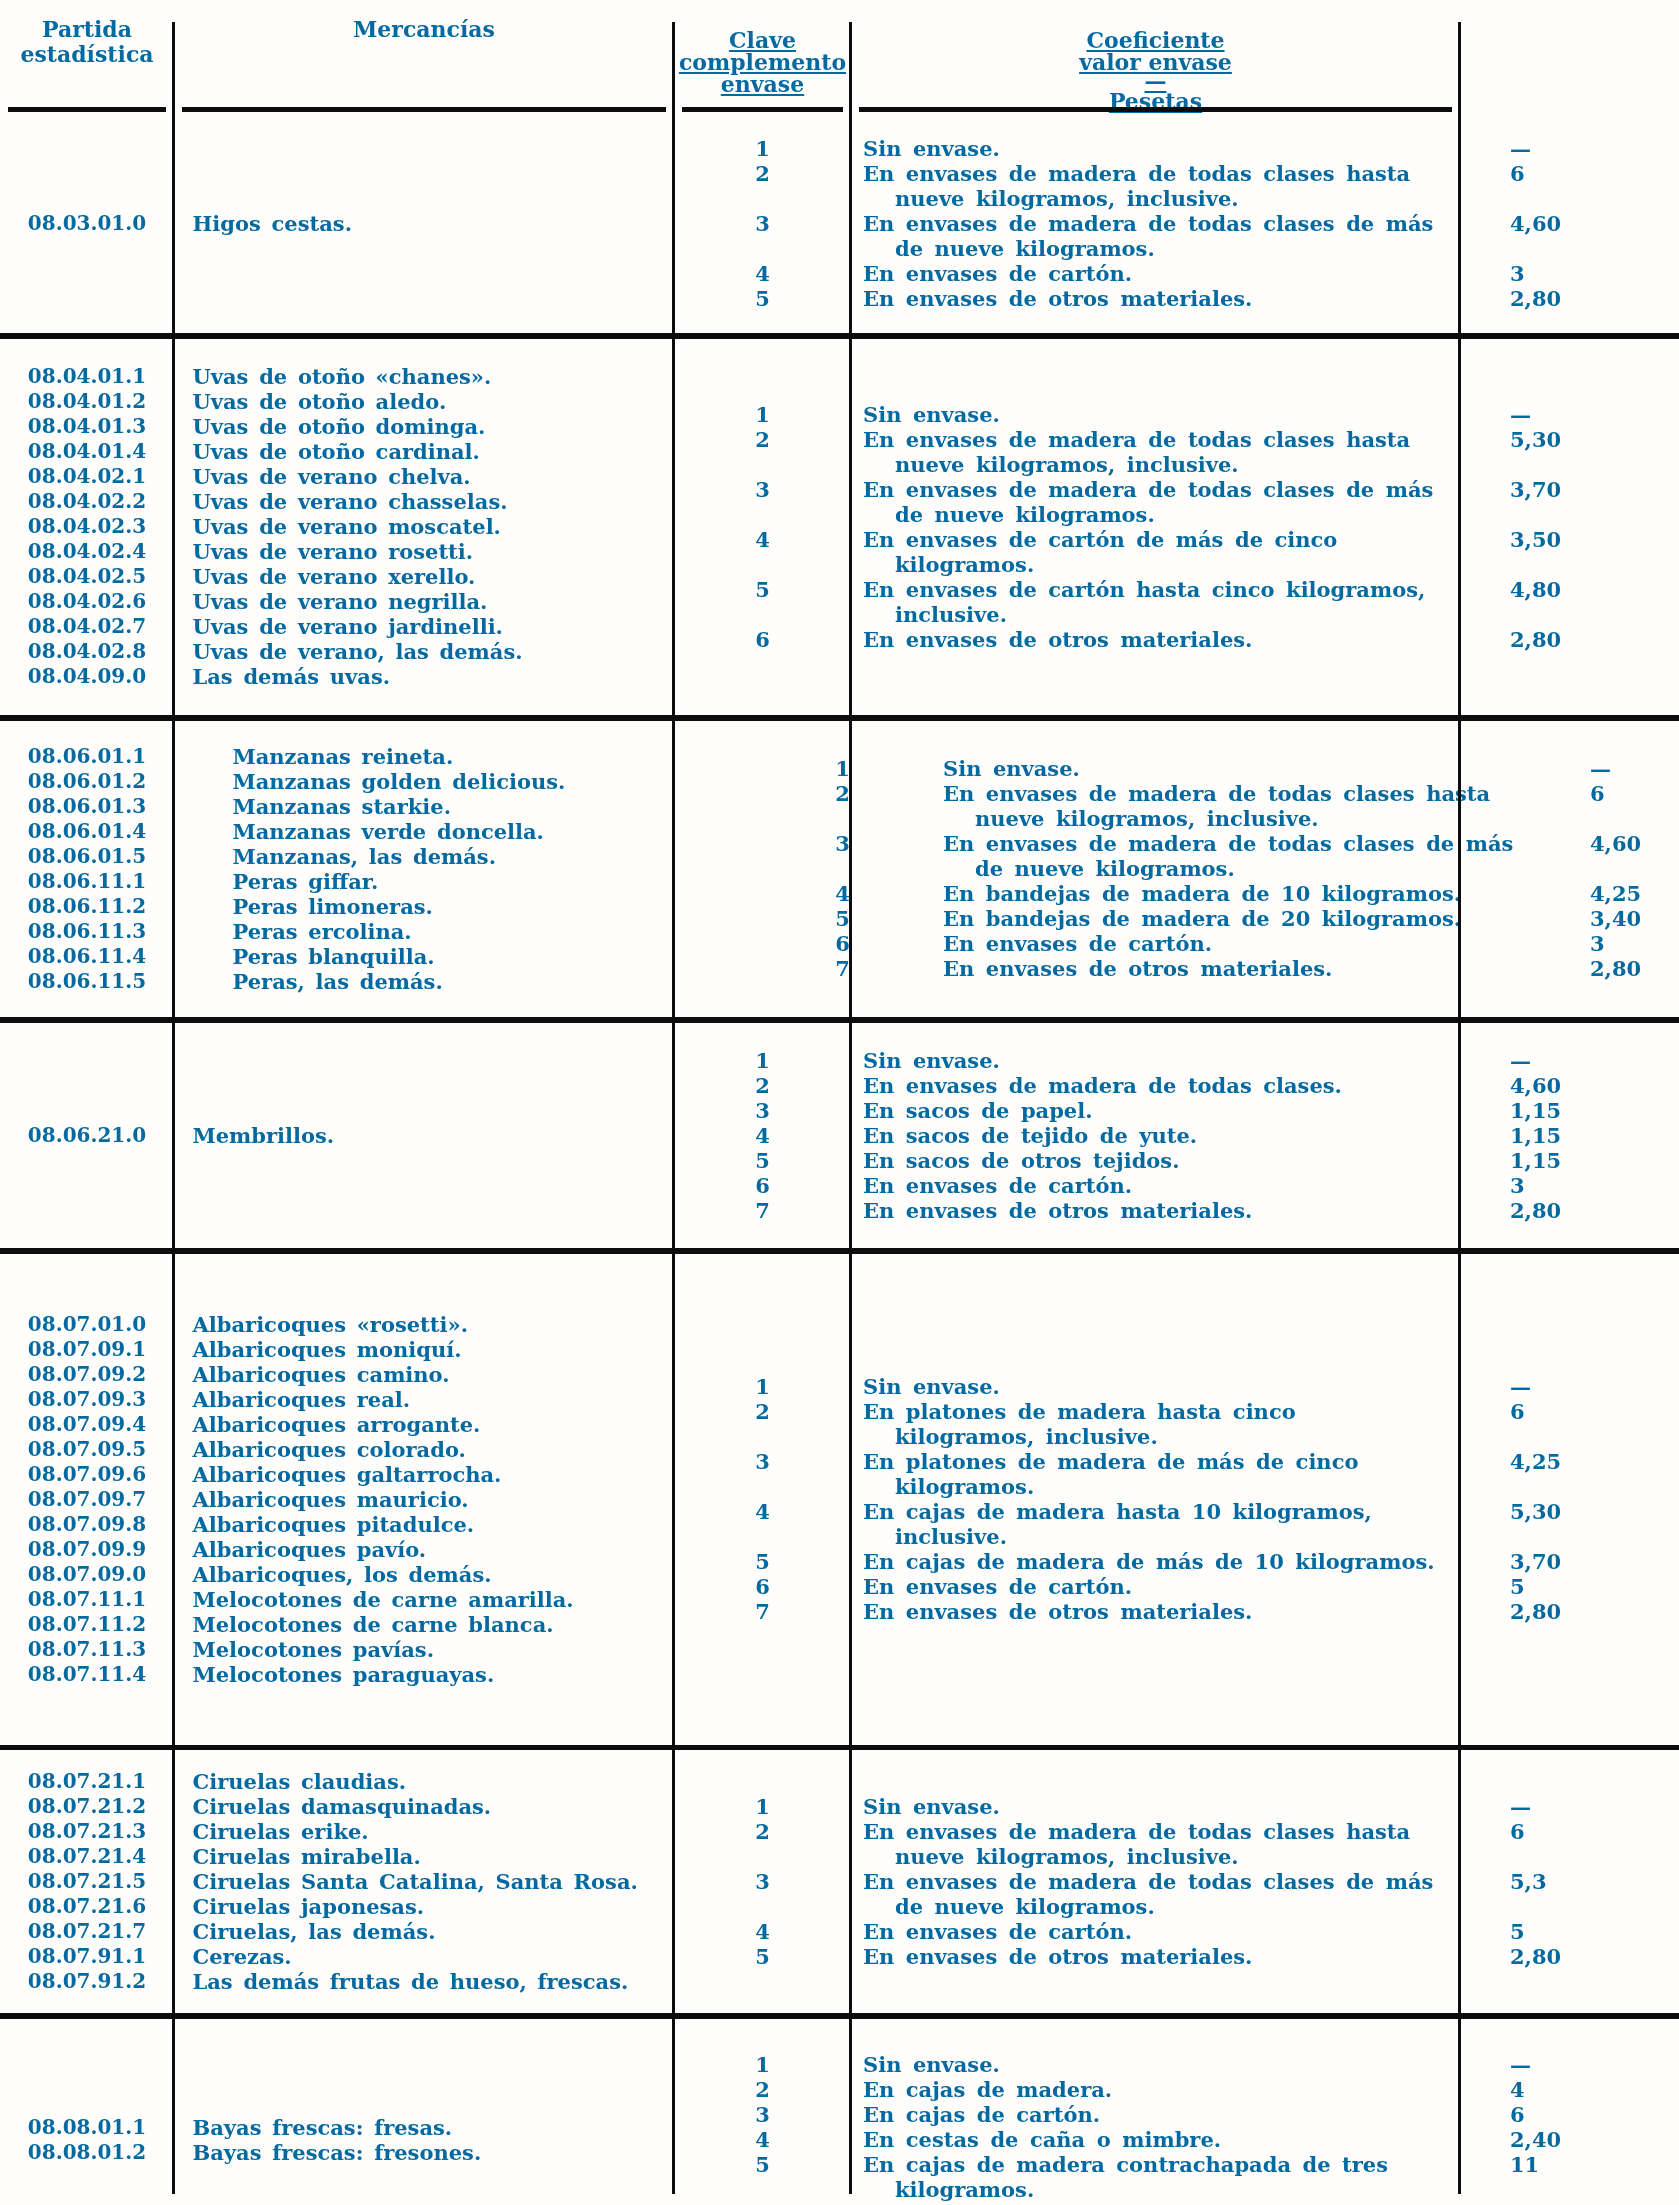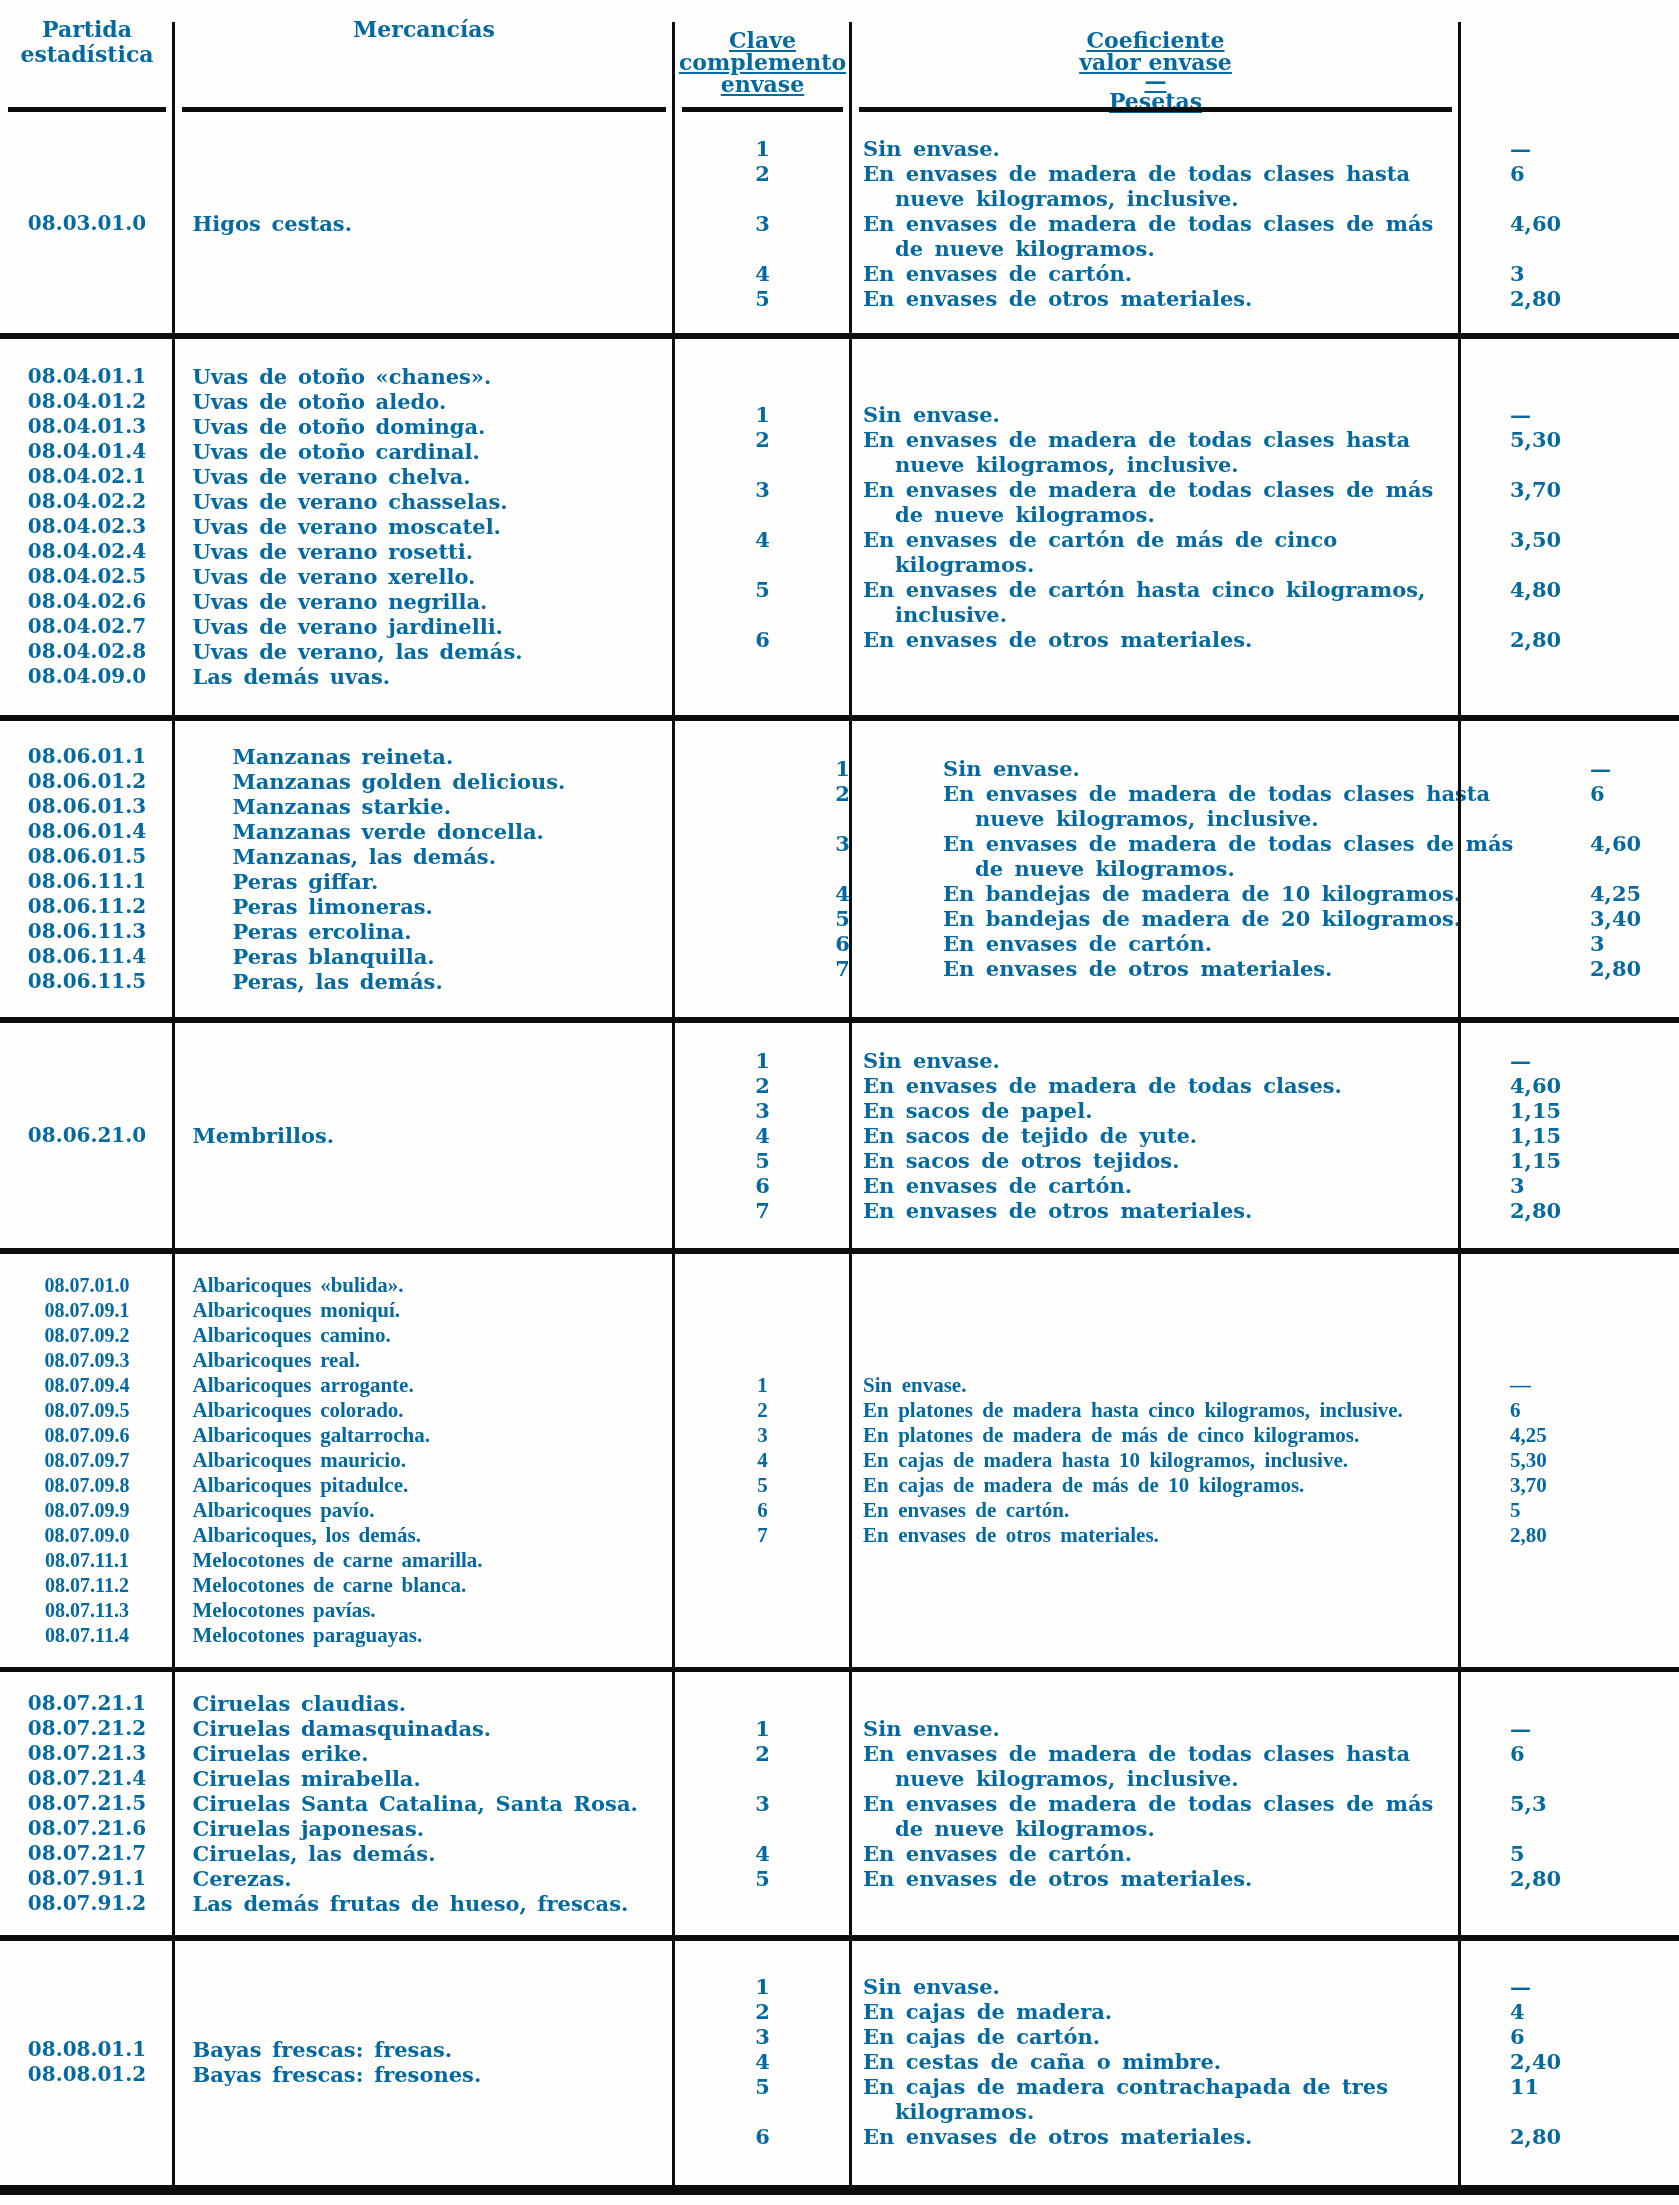--- a/index.html
+++ b/index.html
@@ -298,40 +298,40 @@
             <div class="ecoef">3</div>
           </div>
           <div class="erow">
             <div class="ekey">7</div>
             <div class="edesc">En envases de otros materiales.</div>
             <div class="ecoef">2,80</div>
           </div>
         </div>
       </section>
       <div class="sep"></div>
-      <section class="sect" style="height: 413px; font-family: Liberation Serif, serif;">
+      <section class="sect" style="height: 491px;">
         <div class="c-codes">
           <div class="code-line">08.07.01.0</div>
           <div class="code-line">08.07.09.1</div>
           <div class="code-line">08.07.09.2</div>
           <div class="code-line">08.07.09.3</div>
           <div class="code-line">08.07.09.4</div>
           <div class="code-line">08.07.09.5</div>
           <div class="code-line">08.07.09.6</div>
           <div class="code-line">08.07.09.7</div>
           <div class="code-line">08.07.09.8</div>
           <div class="code-line">08.07.09.9</div>
           <div class="code-line">08.07.09.0</div>
           <div class="code-line">08.07.11.1</div>
           <div class="code-line">08.07.11.2</div>
           <div class="code-line">08.07.11.3</div>
           <div class="code-line">08.07.11.4</div>
         </div>
         <div class="c-goods">
-          <div class="goods-line">Albaricoques «bulida».</div>
+          <div class="goods-line">Albaricoques «rosetti».</div>
           <div class="goods-line">Albaricoques moniquí.</div>
           <div class="goods-line">Albaricoques camino.</div>
           <div class="goods-line">Albaricoques real.</div>
           <div class="goods-line">Albaricoques arrogante.</div>
           <div class="goods-line">Albaricoques colorado.</div>
           <div class="goods-line">Albaricoques galtarrocha.</div>
           <div class="goods-line">Albaricoques mauricio.</div>
           <div class="goods-line">Albaricoques pitadulce.</div>
           <div class="goods-line">Albaricoques pavío.</div>
           <div class="goods-line">Albaricoques, los demás.</div>

